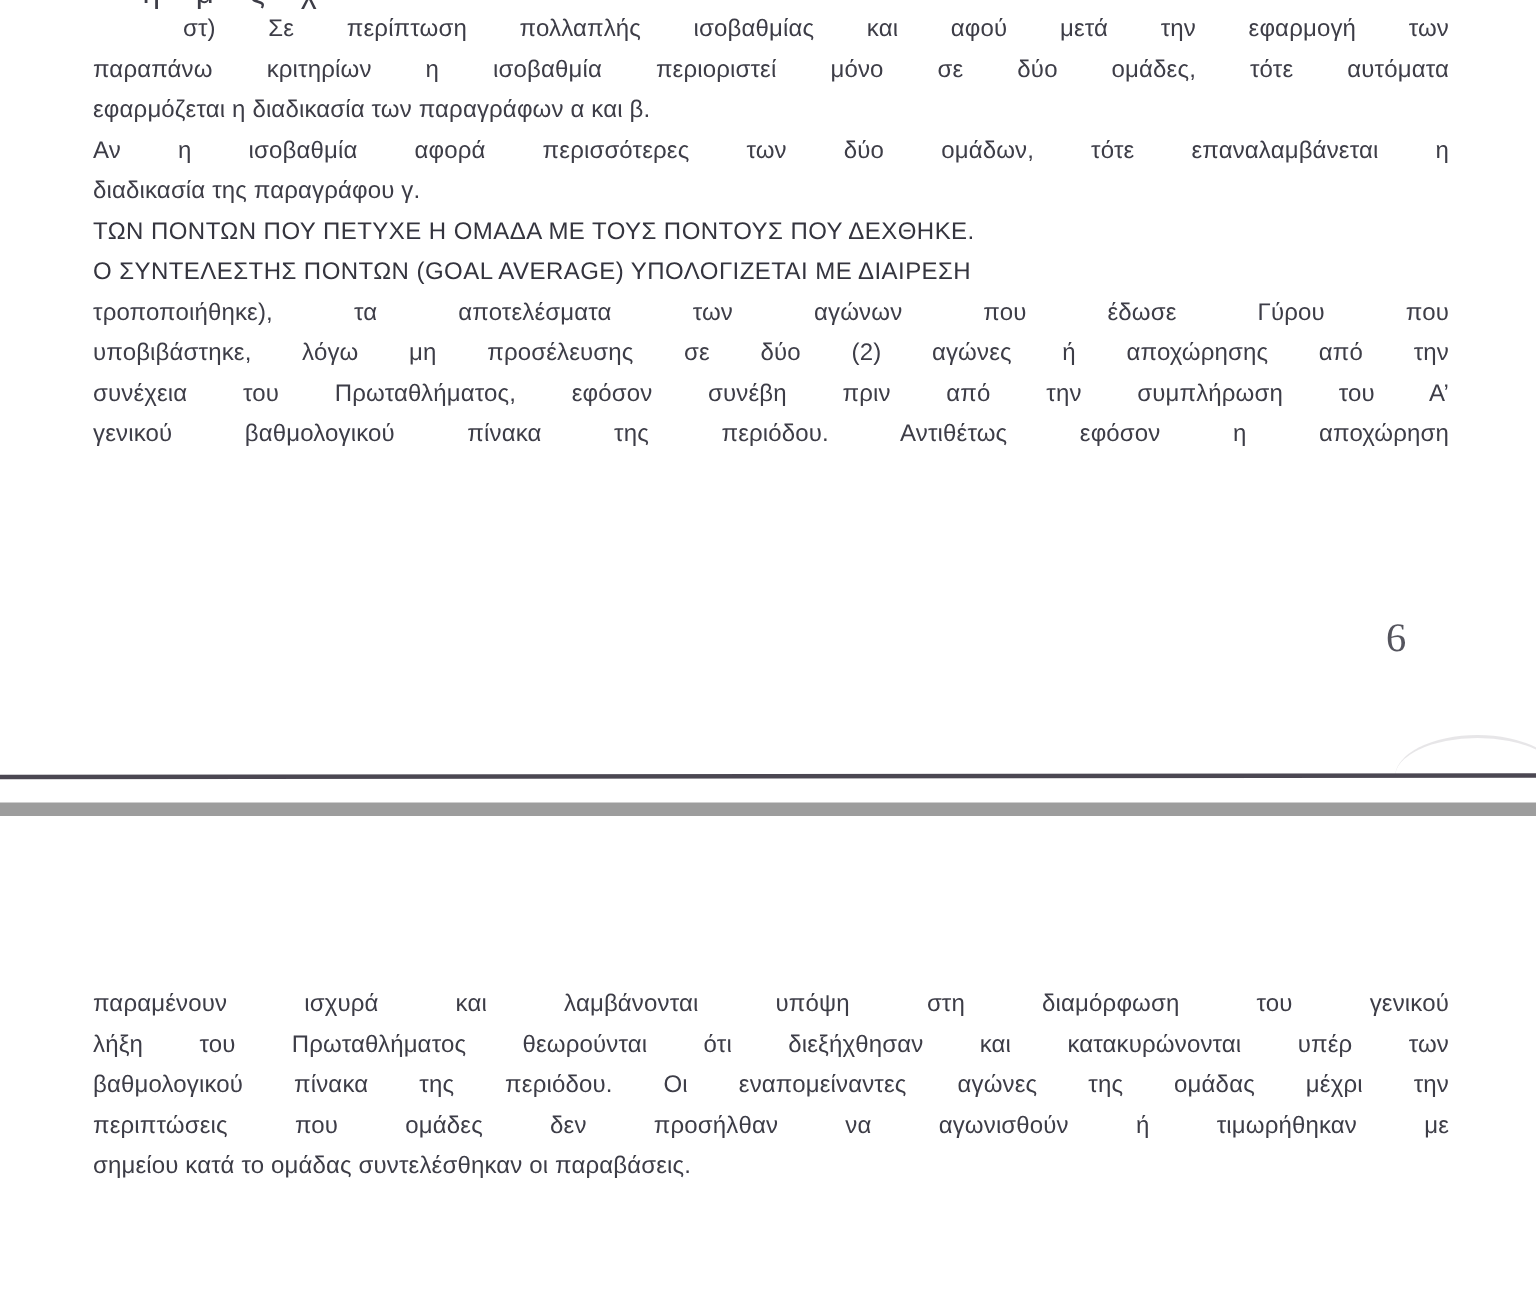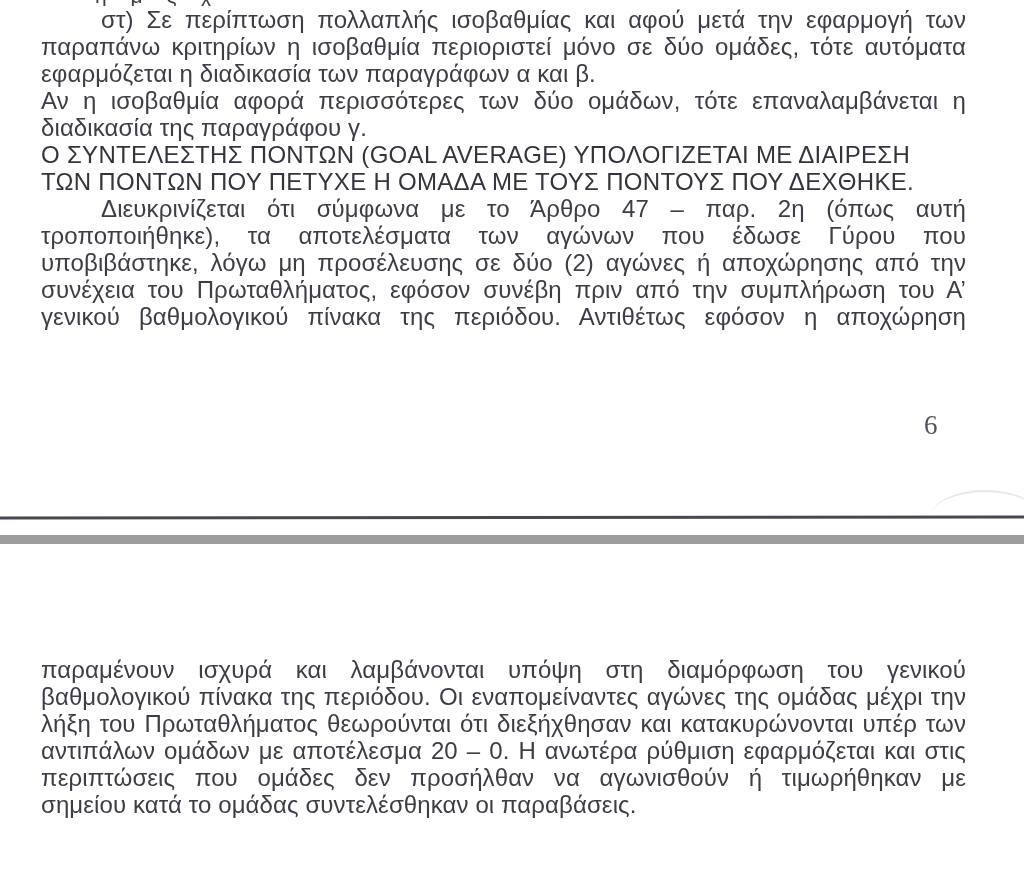--- a/index.html
+++ b/index.html
@@ -22,22 +22,22 @@
   }
   
   .frag{
     position:absolute;
     top:-16px;left:95px;width:220px;height:22px;
     font-size:21px;letter-spacing:9px;color:var(--ink);
     overflow:hidden;white-space:nowrap;
   }
   .textblock{
     position:absolute;
-    left:41px;right:58px;
-    font-size:24px;
+    left:62px;right:58px;
+    font-size:16px;
     line-height:27px;
     letter-spacing:0.1px;
   }
   .tb1{top:6px;}
   .tb2{top:656px;}
   .ln{height:27px;overflow:hidden;white-space:normal;}
   
   .jl{text-align:justify;text-align-last:justify;}
   
   .nl{text-align:left;text-align-last:left;}
@@ -72,38 +72,36 @@
   <div class="frag">η μ ς χ</div>
 
   <div class="textblock tb1">
     <div class="ln jl ind">στ) Σε περίπτωση πολλαπλής ισοβαθμίας και αφού μετά την εφαρμογή των</div>
     <div class="ln jl">παραπάνω κριτηρίων η ισοβαθμία περιοριστεί μόνο σε δύο ομάδες, τότε αυτόματα</div>
     <div class="ln nl">εφαρμόζεται η διαδικασία των παραγράφων α και β.</div>
 
     <div class="ln jl">Αν η ισοβαθμία αφορά περισσότερες των δύο ομάδων,  τότε επαναλαμβάνεται η</div>
     <div class="ln nl">διαδικασία της παραγράφου γ.</div>
 
+    <div class="ln nl caps">ΤΩΝ ΠΟΝΤΩΝ ΠΟΥ ΠΕΤΥΧΕ Η ΟΜΑΔΑ ΜΕ ΤΟΥΣ ΠΟΝΤΟΥΣ ΠΟΥ ΔΕΧΘΗΚΕ.</div>
     <div class="ln nl caps">Ο ΣΥΝΤΕΛΕΣΤΗΣ ΠΟΝΤΩΝ (GOAL AVERAGE) ΥΠΟΛΟΓΙΖΕΤΑΙ ΜΕ ΔΙΑΙΡΕΣΗ</div>
-    <div class="ln nl caps">ΤΩΝ ΠΟΝΤΩΝ ΠΟΥ ΠΕΤΥΧΕ Η ΟΜΑΔΑ ΜΕ ΤΟΥΣ ΠΟΝΤΟΥΣ ΠΟΥ ΔΕΧΘΗΚΕ.</div>
 
-    <div class="ln jl ind">Διευκρινίζεται ότι σύμφωνα με το Άρθρο 47 – παρ. 2η (όπως αυτή</div>
     <div class="ln jl">τροποποιήθηκε), τα αποτελέσματα των αγώνων που έδωσε Γύρου που</div>
     <div class="ln jl">υποβιβάστηκε, λόγω μη προσέλευσης σε δύο (2) αγώνες  ή αποχώρησης από την</div>
     <div class="ln jl">συνέχεια του Πρωταθλήματος, εφόσον συνέβη πριν από την συμπλήρωση του Α’</div>
     <div class="ln jl">γενικού βαθμολογικού πίνακα της περιόδου. Αντιθέτως εφόσον η αποχώρηση</div>
   </div>
 
   <div class="pagenum">6</div>
 
   <div class="artifact"></div>
   <div class="rule-thin"></div>
   <div class="rule-thick"></div>
 
   <div class="textblock tb2">
     <div class="ln jl">παραμένουν ισχυρά και λαμβάνονται υπόψη στη διαμόρφωση του γενικού</div>
+    <div class="ln jl">λήξη του Πρωταθλήματος θεωρούνται ότι διεξήχθησαν και κατακυρώνονται υπέρ των</div>
     <div class="ln jl">βαθμολογικού πίνακα της περιόδου. Οι εναπομείναντες αγώνες της ομάδας μέχρι την</div>
-    <div class="ln jl">λήξη του Πρωταθλήματος θεωρούνται ότι διεξήχθησαν και κατακυρώνονται υπέρ των</div>
-    <div class="ln jl">αντιπάλων ομάδων με αποτέλεσμα 20 – 0.  Η ανωτέρα ρύθμιση εφαρμόζεται και στις</div>
     <div class="ln jl">περιπτώσεις που ομάδες δεν προσήλθαν να αγωνισθούν ή τιμωρήθηκαν με</div>
     <div class="ln nl">σημείου κατά το ομάδας συντελέσθηκαν οι παραβάσεις.</div>
   </div>
 
 </div>
 
 </body></html>

